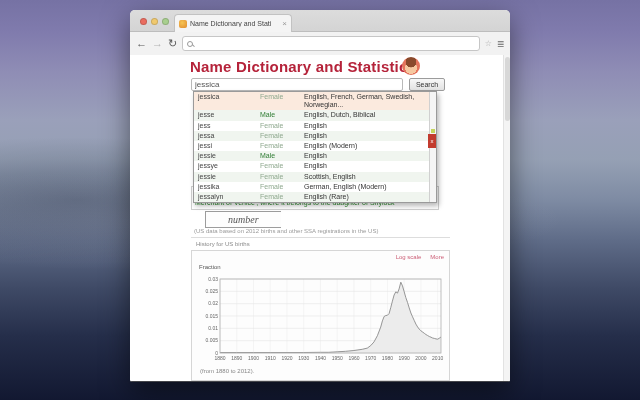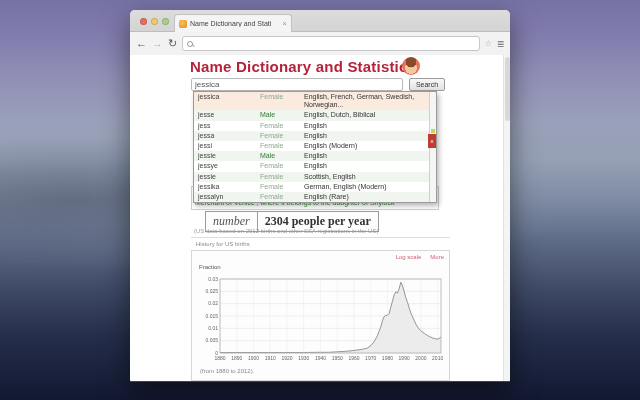--- a/index.html
+++ b/index.html
@@ -63,21 +63,21 @@
   .dd-name { color:#444; } .dd-langs { color:#333; padding-right:8px; }
   .dd-gender.m { color:#2f7d33; } .dd-gender.f { color:#8fa98f; }
   .dd-scroll { position:absolute; right:0; top:0; bottom:0; width:7px; background:#f5f5f5; border-left:1px solid #d0d0d0; }
   .dd-dot { position:absolute; right:1px; top:37px; width:4px; height:4px; background:#c6d65e; }
   .dd-close { position:absolute; right:0px; top:42px; width:8px; height:14px; background:#c23b2e; color:#fff;
     font-size:6px; line-height:14px; text-align:center; }
   
   .desc-box { position:absolute; left:61px; top:131px; width:248px; border:1px solid #cfcfcf; padding:2px 3px;
     font-size:7px; line-height:9px; color:#2e8b2e; background:#fff; }
   .stats-table { position:absolute; left:75px; top:156px; display:flex; font-family:"Liberation Serif", serif; }
-  .stats-cell { border:1px solid #9c9c9c; padding:2px 7px; font-size:12px; color:#333; background:#fdfdfd; }
+  .stats-cell { border:1px solid #9c9c9c; padding:2px 22px; font-size:10px; color:#333; background:#fdfdfd; }
   .stats-cell.label { font-style:italic; border-right:none; color:#555; }
   .stats-cell.value { font-weight:bold; }
   .stats-note { position:absolute; left:64px; top:173px; font-size:6px; color:#9a9a9a; }
   .content-hr { position:absolute; left:61px; top:182px; width:259px; border-top:1px solid #ddd; }
   .hist-header { position:absolute; left:66px; top:186px; font-size:6px; color:#8a8a8a; }
   .hist-panel { position:absolute; left:61px; top:195px; width:259px; height:131px; border:1px solid #d6d6d6; background:#fdfdfd; }
   .hist-links { position:absolute; right:5px; top:3px; display:flex; gap:9px; }
   .hlink { font-size:6px; color:#cc5f77; }
   .ylab { position:absolute; left:7px; top:13px; font-size:6px; color:#555; }
   .chart-wrap { position:absolute; left:4px; top:23px; }
@@ -175,21 +175,20 @@
             <span class="dd-name">jessalyn</span>
             <span class="dd-gender f">Female</span>
             <span class="dd-langs">English (Rare)</span>
           </div>
         </div>
 
       <div class="desc-box">This name was first used in this form by Shakespeare in his play 'The Merchant of Venice', where it belongs to the daughter of Shylock</div>
 
       <div class="stats-table">
         <div class="stats-cell label">number</div>
-        <div class="stats-cell value">2304 people per year</div>
       </div>
       <div class="stats-note">(US data based on 2012 births and other SSA registrations in the US)</div>
 
       <div class="content-hr"></div>
       <div class="hist-header">History for US births</div>
 
       <div class="hist-panel">
         <div class="hist-links">
             <span class="hlink">Log scale</span>
             <span class="hlink">More</span>

